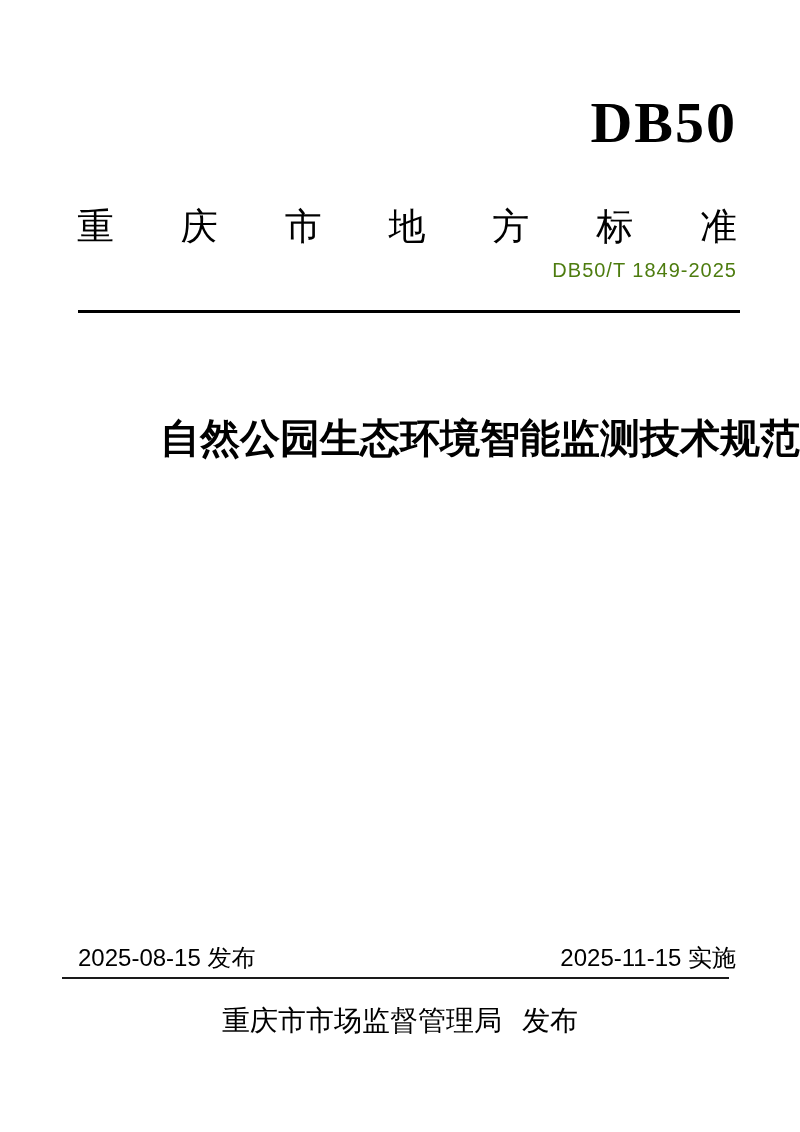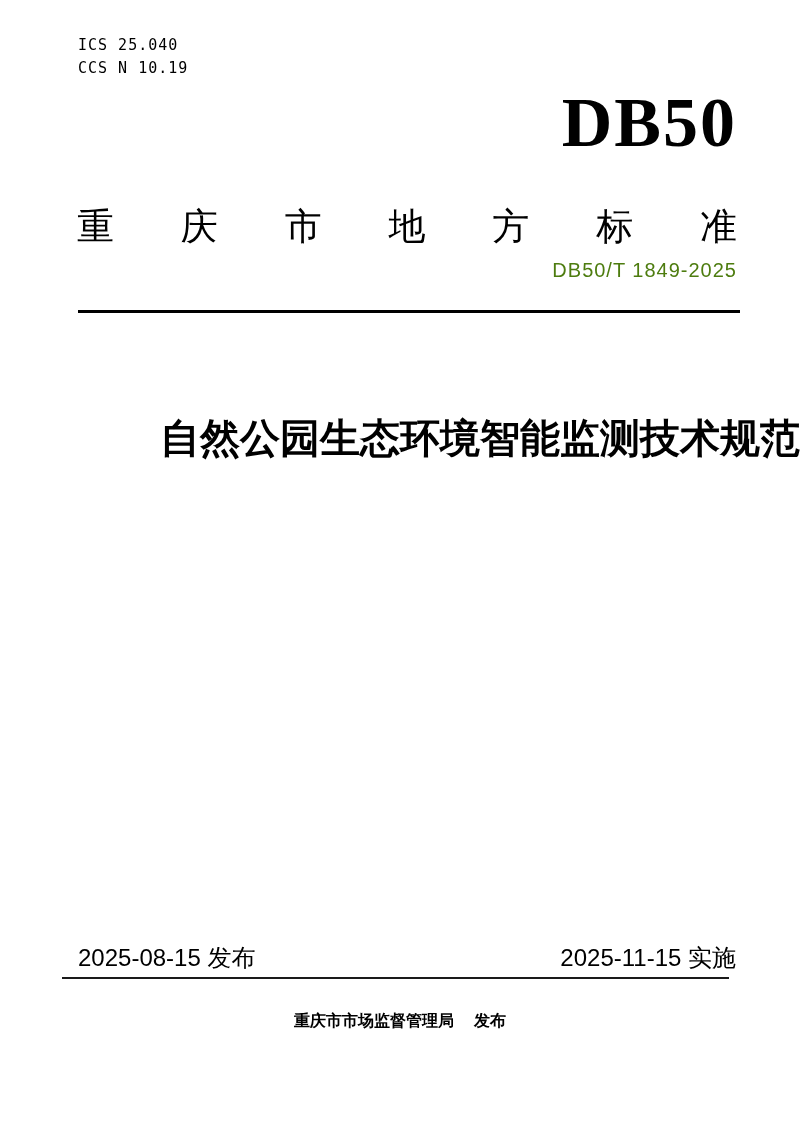--- a/index.html
+++ b/index.html
@@ -24,21 +24,21 @@
     letter-spacing: 1px;
     color: #000;
   }
 
   .db-logo {
     position: absolute;
     right: 63px;
     top: 84px;
     font-family: "Liberation Serif", "DejaVu Serif", serif;
     font-weight: bold;
-    font-size: 70px;
+    font-size: 58px;
     line-height: 78px;
     letter-spacing: 2px;
     color: #000;
   }
 
   .standard-type {
     position: absolute;
     left: 77px;
     top: 204px;
     width: 660px;
@@ -104,36 +104,32 @@
   }
 
   .publisher-row {
     position: absolute;
     left: 0;
     top: 1005px;
     width: 100%;
     display: flex;
     justify-content: center;
     align-items: baseline;
-    font-size: 16px;
+    font-size: 28px;
     line-height: 32px;
-    font-weight: bold;
+    font-weight: normal;
     color: #000;
   }
   .publisher-row .gap { display: inline-block; width: 20px; }
 </style>
 </head>
 <body>
 
 <div class="page">
 
-  <div class="meta-block">
-    <div>ICS 25.040</div>
-    <div>CCS N 10.19</div>
-  </div>
 
   <div class="db-logo">DB50</div>
 
   <div class="standard-type">
       <span>重</span>
       <span>庆</span>
       <span>市</span>
       <span>地</span>
       <span>方</span>
       <span>标</span>

